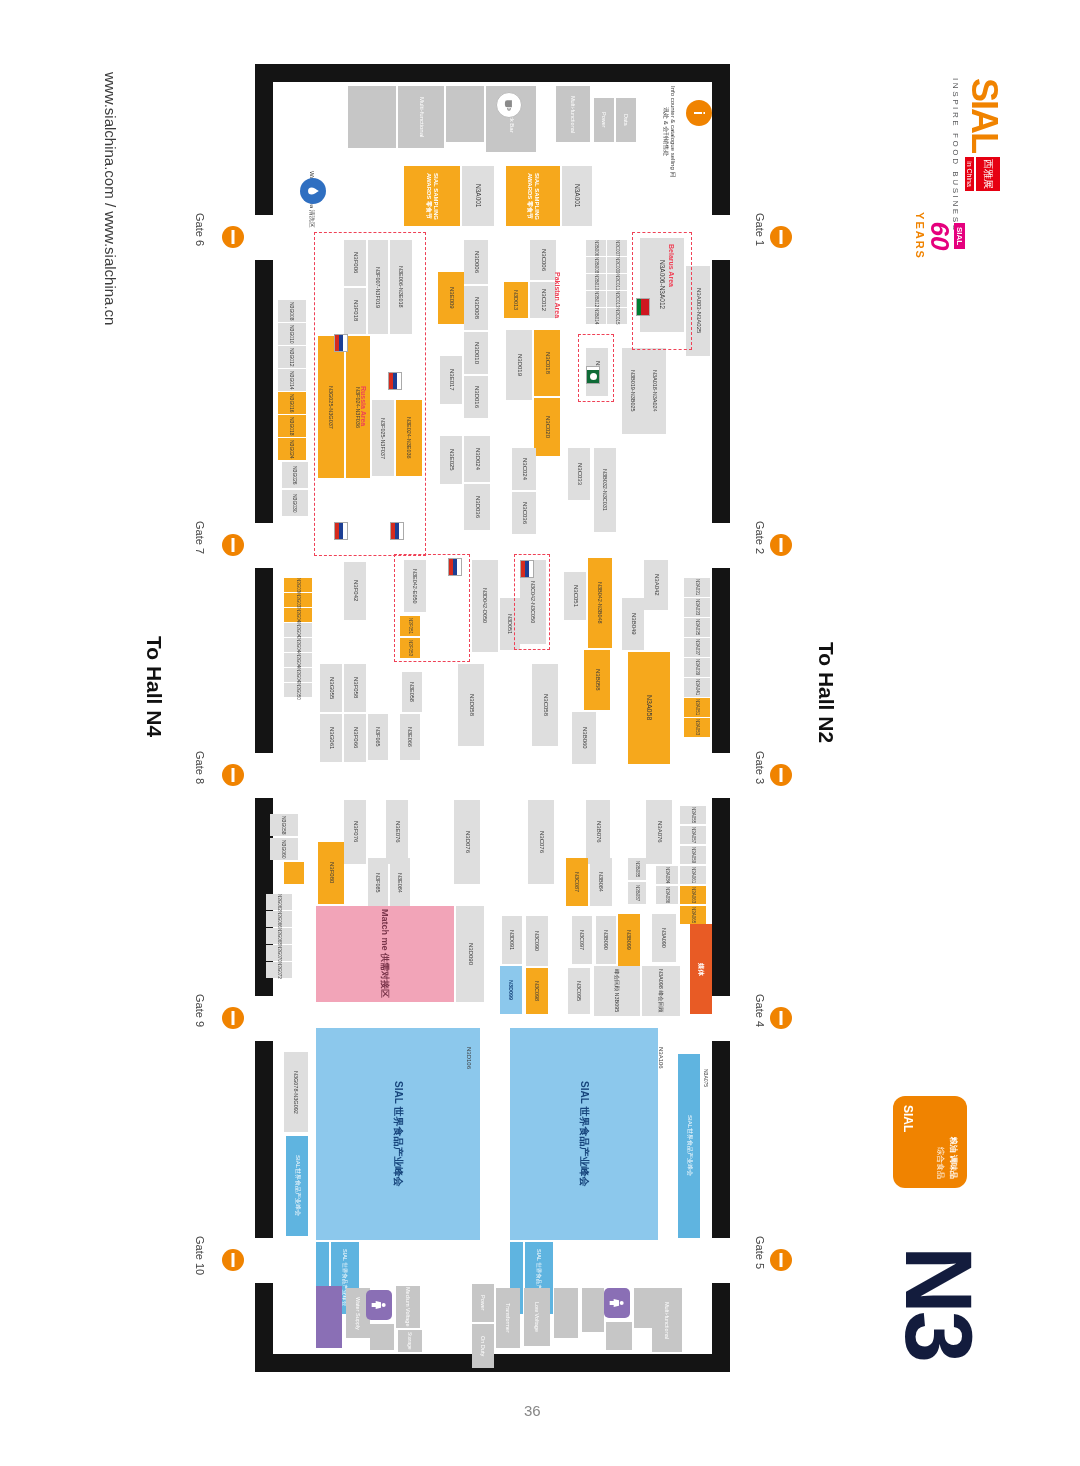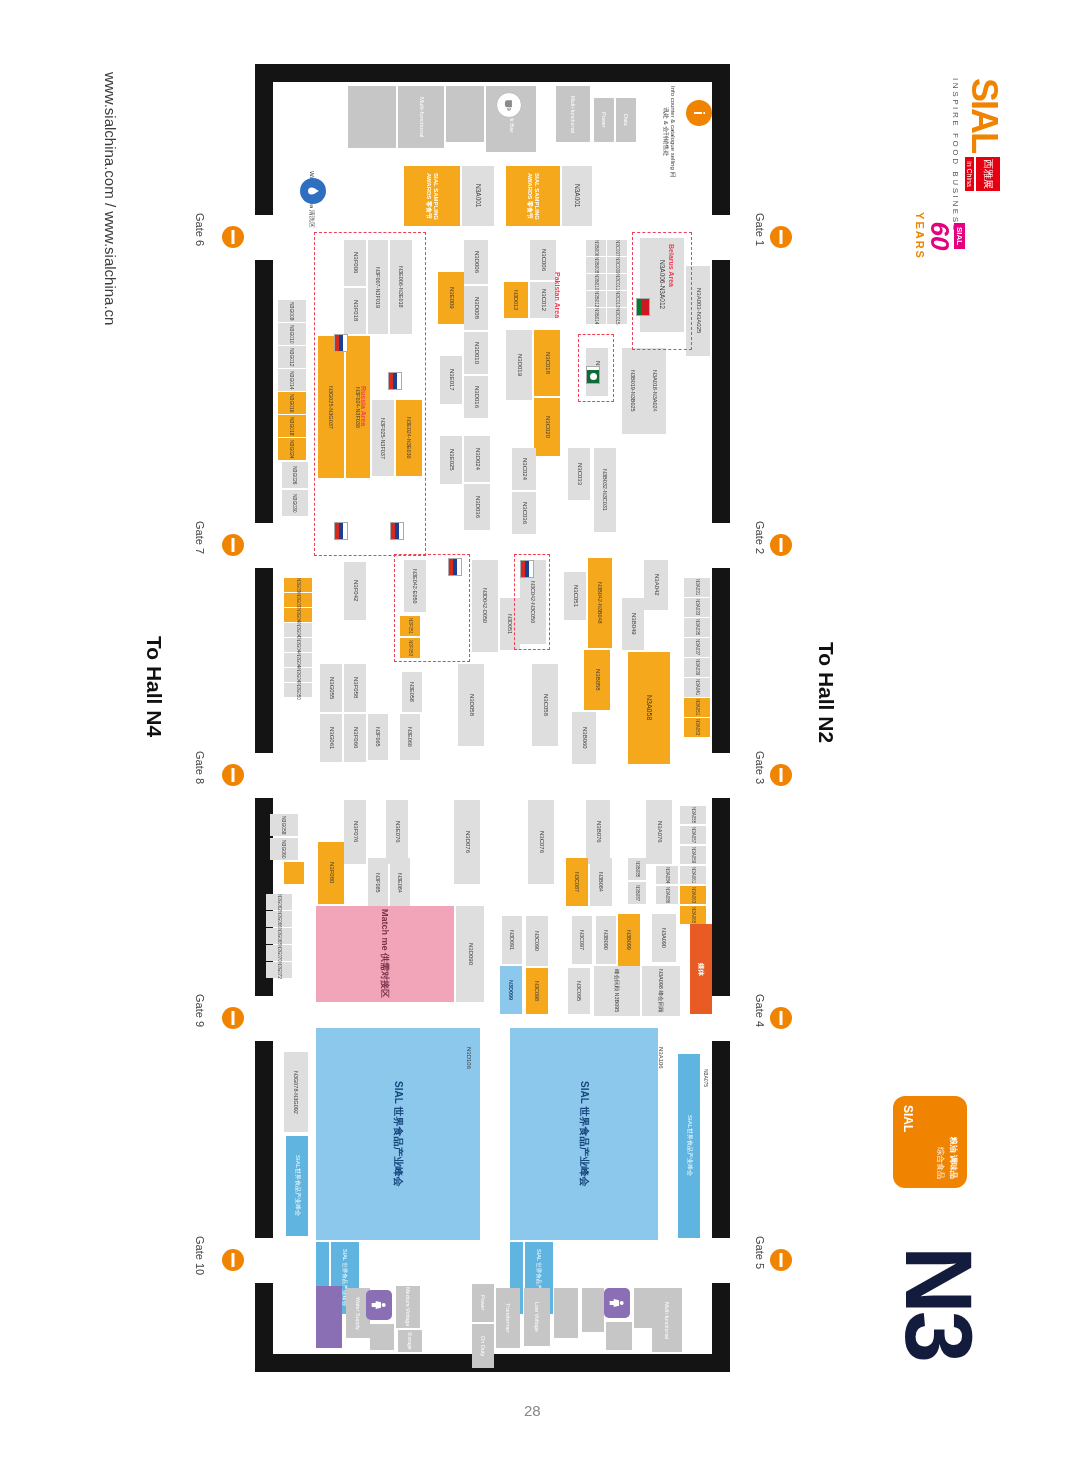--- a/index.html
+++ b/index.html
@@ -88,21 +88,21 @@
       <div class="badge-l1">粮油 调味品</div>
       <div class="badge-l2">综合食品</div>
       <div class="badge-brand">SIAL</div>
     </div>
   </div>
 
   <div class="rot" style="left:874px;top:1228px;width:128px;height:150px">
     <div class="ri hallcode" style="width:150px;height:128px">N3</div>
   </div>
 
-  <div class="pagenum">28</div>
+  <div class="pagenum">36</div>
 <div class="wall" style="left: 255px; top: 64px; width: 475px; height: 18px;"></div>
     <div class="wall" style="left: 255px; top: 1354px; width: 475px; height: 18px;"></div>
     <div class="wall" style="left: 255px; top: 64px; width: 18px; height: 151px;"></div>
     <div class="wall" style="left: 712px; top: 64px; width: 18px; height: 151px;"></div>
     <div class="wall" style="left: 255px; top: 260px; width: 18px; height: 263px;"></div>
     <div class="wall" style="left: 712px; top: 260px; width: 18px; height: 263px;"></div>
     <div class="wall" style="left: 255px; top: 568px; width: 18px; height: 185px;"></div>
     <div class="wall" style="left: 712px; top: 568px; width: 18px; height: 185px;"></div>
     <div class="wall" style="left: 255px; top: 798px; width: 18px; height: 198px;"></div>
     <div class="wall" style="left: 712px; top: 798px; width: 18px; height: 198px;"></div>

